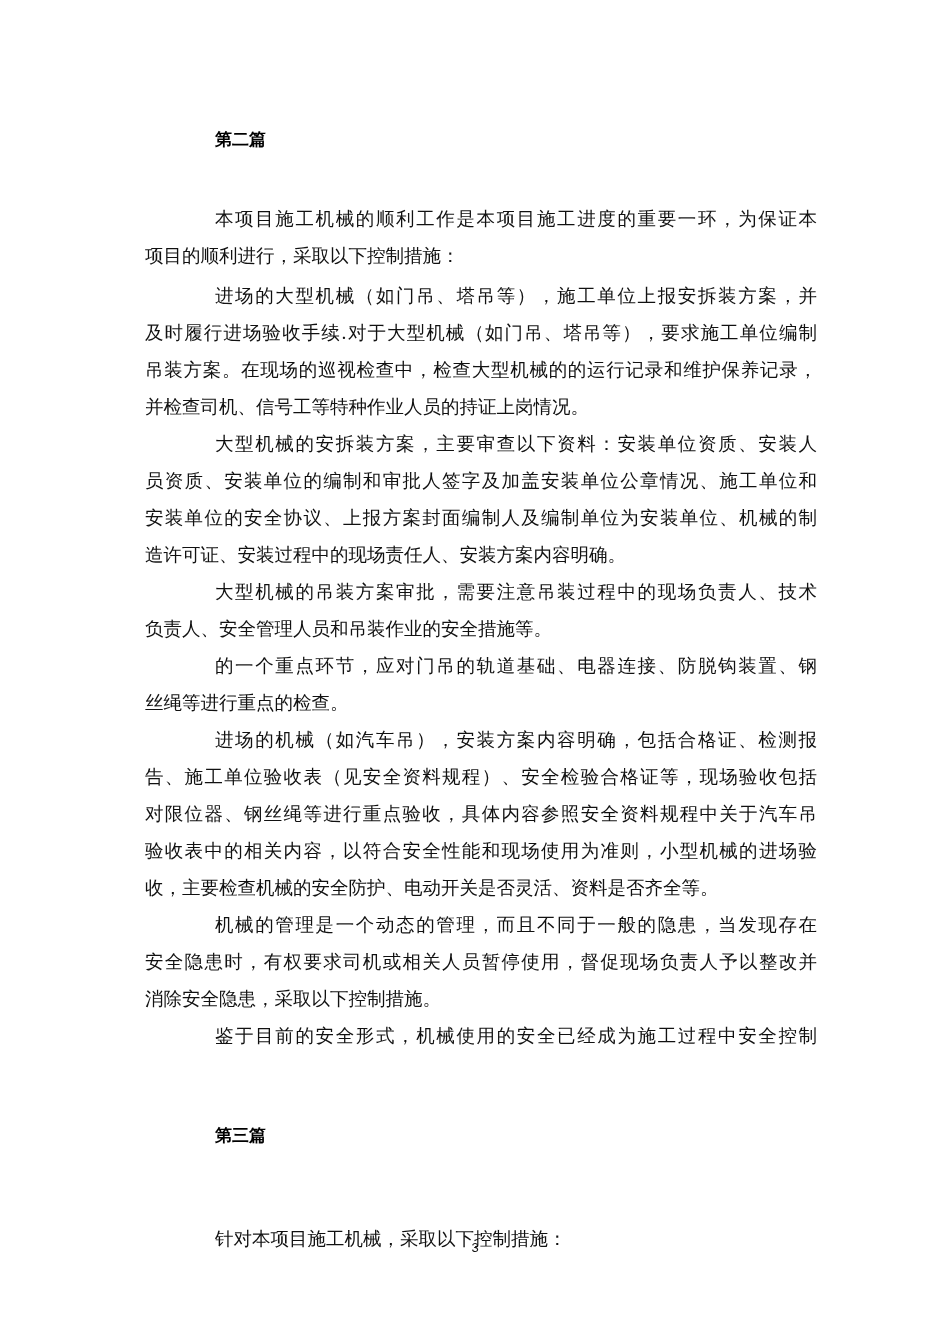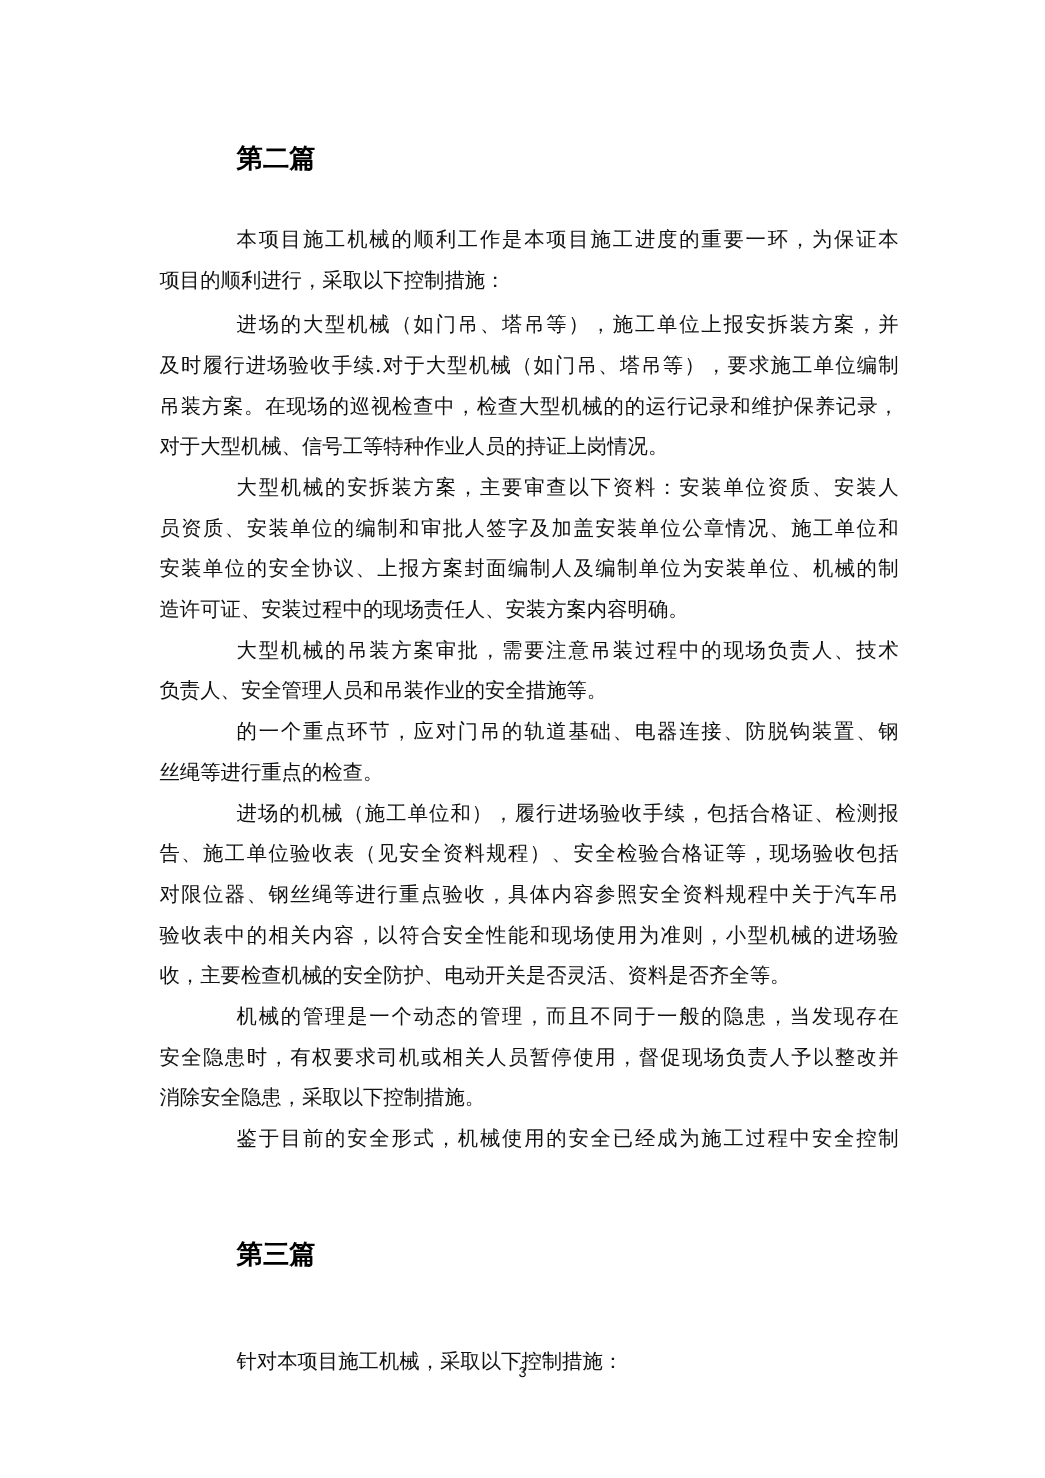--- a/index.html
+++ b/index.html
@@ -19,21 +19,21 @@
       position: absolute;
       left: 0; top: 0;
       width: 950px; height: 1344px;
       background: #ffffff;
     }
     .heading {
       position: absolute;
       left: 215px;
       font-family: "DejaVu Sans", "Liberation Sans", sans-serif;
       font-weight: bold;
-      font-size: 24px;
+      font-size: 17px;
       letter-spacing: 0px;
       color: #000000;
       white-space: nowrap;
     }
     .line {
       position: absolute;
       left: 145px;
       width: 672px;
       font-size: 18.5px;
       line-height: 24px;
@@ -66,34 +66,34 @@
 <div class="page">
 
   <div class="heading" style="top:128px;">第二篇</div>
 
   <div class="line indent" style="top:207px;">本项目施工机械的顺利工作是本项目施工进度的重要一环，为保证本</div>
   <div class="line last" style="top:244px;">项目的顺利进行，采取以下控制措施：</div>
 
   <div class="line indent" style="top:284px;">进场的大型机械（如门吊、塔吊等），施工单位上报安拆装方案，并</div>
   <div class="line" style="top:321px;">及时履行进场验收手续.对于大型机械（如门吊、塔吊等），要求施工单位编制</div>
   <div class="line" style="top:358px;">吊装方案。在现场的巡视检查中，检查大型机械的的运行记录和维护保养记录，</div>
-  <div class="line last" style="top:395px;">对于大型机械、信号工等特种作业人员的持证上岗情况。</div>
+  <div class="line last" style="top:395px;">并检查司机、信号工等特种作业人员的持证上岗情况。</div>
 
   <div class="line indent" style="top:432px;">大型机械的安拆装方案，主要审查以下资料：安装单位资质、安装人</div>
   <div class="line" style="top:469px;">员资质、安装单位的编制和审批人签字及加盖安装单位公章情况、施工单位和</div>
   <div class="line" style="top:506px;">安装单位的安全协议、上报方案封面编制人及编制单位为安装单位、机械的制</div>
   <div class="line last" style="top:543px;">造许可证、安装过程中的现场责任人、安装方案内容明确。</div>
 
   <div class="line indent" style="top:580px;">大型机械的吊装方案审批，需要注意吊装过程中的现场负责人、技术</div>
   <div class="line last" style="top:617px;">负责人、安全管理人员和吊装作业的安全措施等。</div>
 
   <div class="line indent" style="top:654px;">的一个重点环节，应对门吊的轨道基础、电器连接、防脱钩装置、钢</div>
   <div class="line last" style="top:691px;">丝绳等进行重点的检查。</div>
 
-  <div class="line indent" style="top:728px;">进场的机械（施工单位和），履行进场验收手续，包括合格证、检测报</div>
+  <div class="line indent" style="top:728px;">进场的机械（如汽车吊），安装方案内容明确，包括合格证、检测报</div>
   <div class="line" style="top:765px;">告、施工单位验收表（见安全资料规程）、安全检验合格证等，现场验收包括</div>
   <div class="line" style="top:802px;">对限位器、钢丝绳等进行重点验收，具体内容参照安全资料规程中关于汽车吊</div>
   <div class="line" style="top:839px;">验收表中的相关内容，以符合安全性能和现场使用为准则，小型机械的进场验</div>
   <div class="line last" style="top:876px;">收，主要检查机械的安全防护、电动开关是否灵活、资料是否齐全等。</div>
 
   <div class="line indent" style="top:913px;">机械的管理是一个动态的管理，而且不同于一般的隐患，当发现存在</div>
   <div class="line" style="top:950px;">安全隐患时，有权要求司机或相关人员暂停使用，督促现场负责人予以整改并</div>
   <div class="line last" style="top:987px;">消除安全隐患，采取以下控制措施。</div>
 
   <div class="line indent" style="top:1024px;">鉴于目前的安全形式，机械使用的安全已经成为施工过程中安全控制</div>

